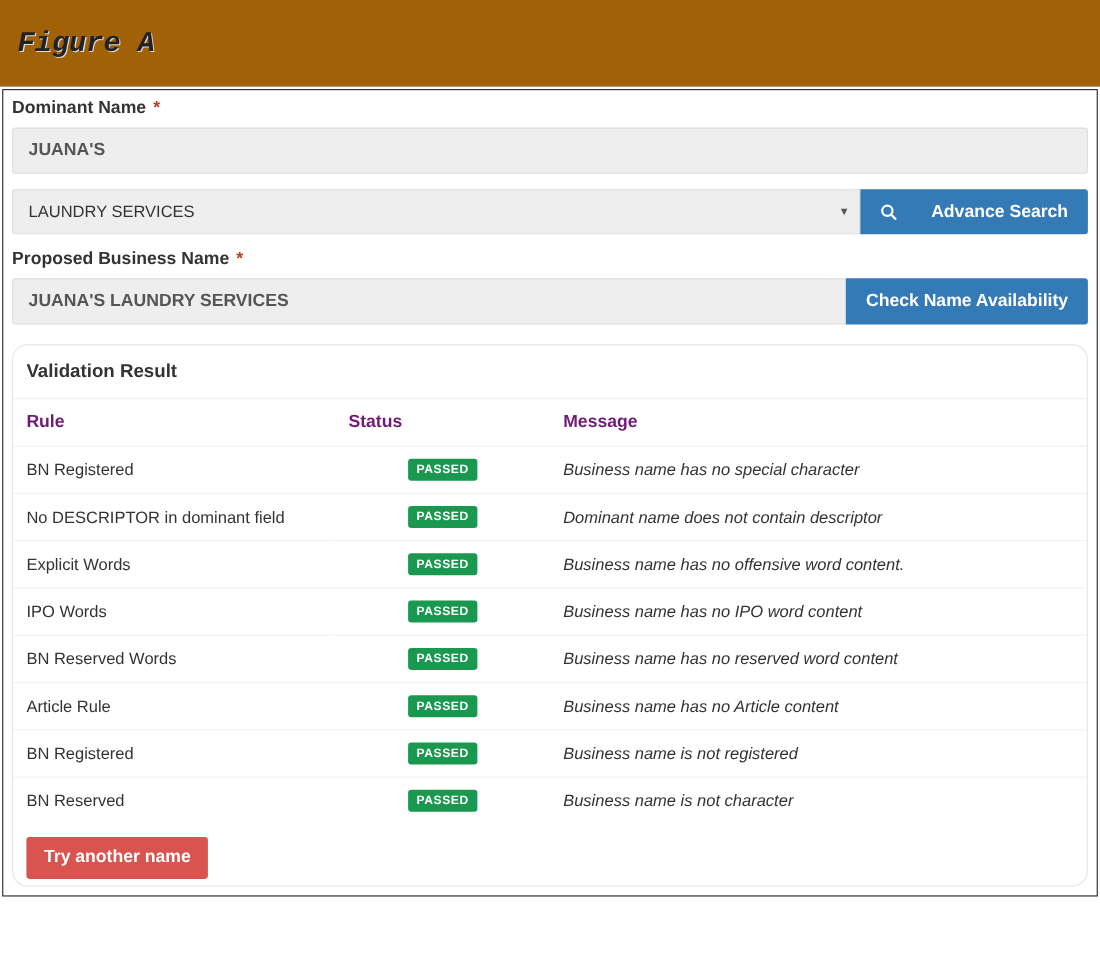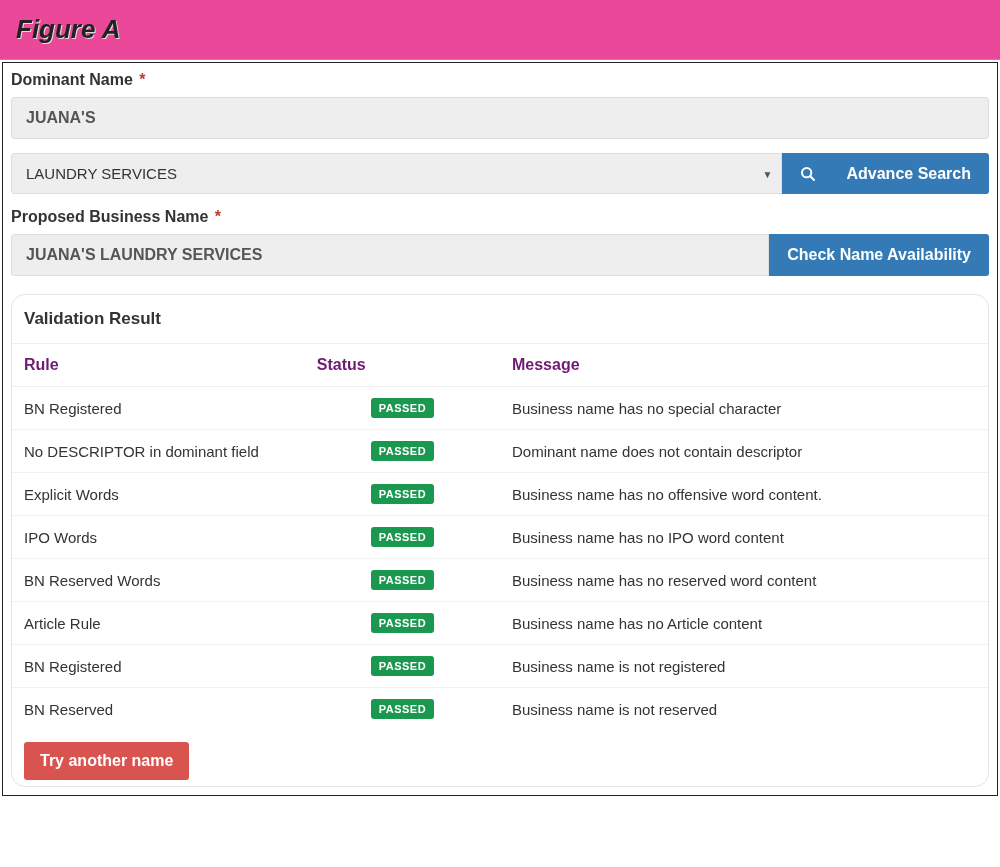--- a/index.html
+++ b/index.html
@@ -3,23 +3,24 @@
 <meta charset="utf-8">
 <style>
   * { box-sizing: border-box; margin: 0; padding: 0; }
   body {
     font-family: "Segoe UI", Arial, sans-serif;
     background: #fff;
     color: #333;
     font-size: 15px;
   }
   .header-bar {
-    background: #ec4899;
-    padding: 14px 16px;
+    background: #a16207;
+    padding: 24px 16px;
     border-bottom: 1px solid #999;
+    font-family: Liberation Mono, monospace;
   }
   .header-bar .title {
     font-size: 26px;
     font-weight: 700;
     font-style: italic;
     color: #222;
     text-shadow: 1px 1px 0 #ddd;
   }
   .panel {
     border: 1px solid #222;
@@ -140,21 +141,21 @@
   .badge {
     display: inline-block;
     background: #1a9850;
     color: #fff;
     font-size: 11px;
     font-weight: 700;
     letter-spacing: 0.5px;
     padding: 4px 8px;
     border-radius: 3px;
   }
-  .msg { color: #444; }
+  .msg { font-style: italic; color: #444; }
   .footer-actions { padding: 12px 12px 6px 12px; }
 </style>
 </head>
 <body>
 
 <div class="header-bar">
   <span class="title">Figure A</span>
 </div>
 
 <div class="panel">
@@ -242,21 +243,21 @@
             <td class="col-msg msg">Business name has no Article content</td>
           </tr>
           <tr>
             <td class="col-rule">BN Registered</td>
             <td class="col-status"><span class="badge">PASSED</span></td>
             <td class="col-msg msg">Business name is not registered</td>
           </tr>
           <tr>
             <td class="col-rule">BN Reserved</td>
             <td class="col-status"><span class="badge">PASSED</span></td>
-            <td class="col-msg msg">Business name is not reserved</td>
+            <td class="col-msg msg">Business name is not character</td>
           </tr>
         </tbody>
     </table>
     <div class="footer-actions">
       <button class="btn-red btn" style="border-radius:3px">
         <span>Try another name</span>
       </button>
     </div>
   </div>
 

